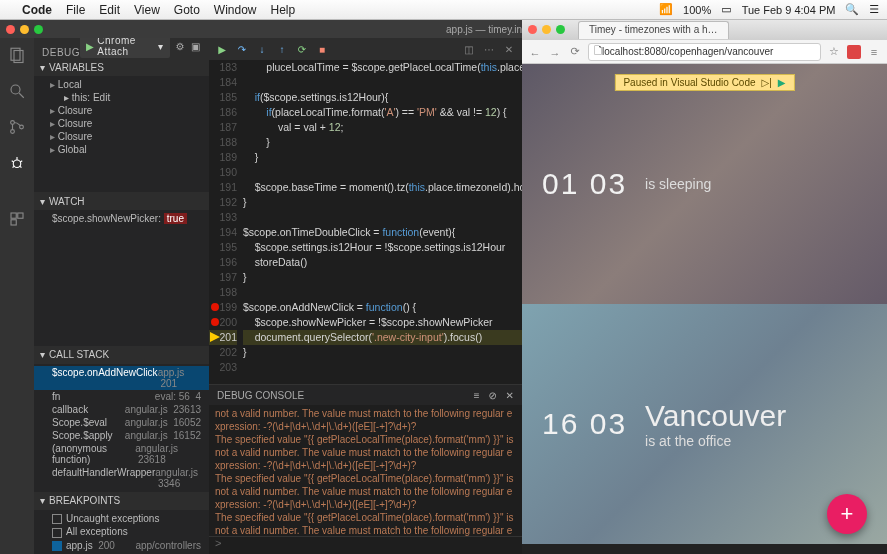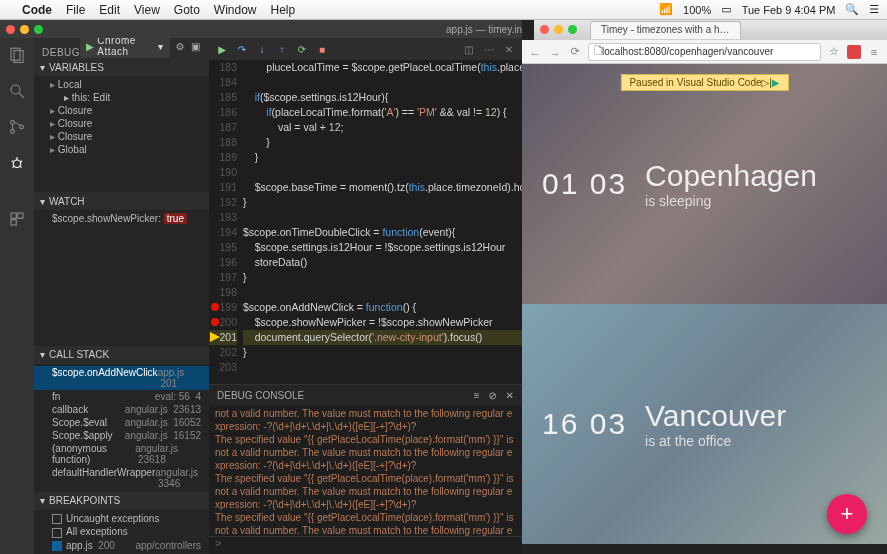--- a/index.html
+++ b/index.html
@@ -43,30 +43,30 @@
   .code .kw{color:#569cd6;} .code .str{color:#ce9178;} .code .num{color:#b5cea8;}
   .code .curline{background:#3a3a1f; display:inline-block; width:100%;}
   .console{height:170px; border-top:1px solid #333; display:flex; flex-direction:column;}
   .con-head{height:20px; background:#252526; font-size:10px; color:#aaa; display:flex; align-items:center; padding:0 8px; justify-content:space-between;}
   .con-body{flex:1; overflow:hidden; font-family:Menlo,monospace; font-size:10px; line-height:13px; color:#bb7a55; padding:2px 6px;}
   .con-input{height:18px; border-top:1px solid #333; padding:0 6px; color:#666;}
   .statusbar{height:18px; background:#cc6633; color:#fff; font-size:10px; display:flex; align-items:center; gap:10px; padding:0 8px;}
   .statusbar .sr{margin-left:auto; display:flex; gap:10px;}
   
   .browser{position:absolute; top:20px; left:522px; width:365px; height:534px; background:#222; display:flex; flex-direction:column;}
-  .br-title{height:20px; background:linear-gradient(#e7e7e7,#cfcfcf); display:flex; align-items:center; font-size:10px; color:#555; position:relative; padding-left:56px;margin-left:12px;}
+  .br-title{height:20px; background:linear-gradient(#e7e7e7,#cfcfcf); display:flex; align-items:center; font-size:10px; color:#555; position:relative; padding-left:56px;}
   .tab{background:#f6f6f6; height:18px; padding:2px 10px; border-radius:3px 3px 0 0; border:1px solid #bbb; border-bottom:none; font-size:10px; color:#444;}
   .br-tools{height:24px; background:#f4f4f4; border-bottom:1px solid #ccc; display:flex; align-items:center; gap:6px; padding:0 6px;}
   .addr{flex:1; height:18px; background:#fff; border:1px solid #ccc; border-radius:3px; font-size:10px; padding:0 5px; display:flex; align-items:center; color:#333;}
   .nav-ic{width:14px;height:14px; color:#777; display:flex;align-items:center;justify-content:center;}
   .page{flex:1; position:relative; overflow:hidden;}
   .city{position:absolute; left:0; right:0; height:240px; display:flex; align-items:center; color:#eee;}
   .city.top{top:0; background:linear-gradient(135deg,#5d5866,#8b7d7a,#645a68);}
   .city.bot{top:240px; background:linear-gradient(135deg,#7fa3b0,#6e8191,#9aa8a2);}
-  .pause-banner{position:absolute; top:10px; left:50%; transform:translateX(-50%); background:#ffe18b; color:#5c4a00; font-size:10px; padding:2px 8px; border:1px solid #d4b94e; display:flex; align-items:center; text-align:center;}
+  .pause-banner{position:absolute; top:10px; left:50%; transform:translateX(-50%); background:#ffe18b; color:#5c4a00; font-size:10px; padding:2px 8px; border:1px solid #d4b94e; display:flex; align-items:center; gap:6px;text-align:center;}
   .time-big{font-size:30px; font-weight:200; margin-left:20px; letter-spacing:2px; color:#f2f2f2;}
   .city-text{margin-left:18px;}
   .city-name{font-size:30px; font-weight:300;}
   .city-sub{font-size:14px; font-weight:300; color:#ddd;}
   .fab{position:absolute; right:20px; bottom:20px; width:40px;height:40px; border-radius:50%; background:#e91e63; color:#fff; font-size:22px; display:flex;align-items:center;justify-content:center; box-shadow:0 3px 8px rgba(0,0,0,0.4);}
   .chk{width:10px;height:10px;border:1px solid #888;display:inline-block;margin-right:4px;vertical-align:middle;}
   .chk.on{background:#0e639c;border-color:#0e639c;}
   svg{display:block;}
 </style>
 </head>
@@ -330,21 +330,20 @@
   </div>
   <div class="page">
     <div class="city top">
       <div class="pause-banner">
         <span>Paused in Visual Studio Code</span>
         <span>▷|</span>
         <span style="color:#2a7;">▶</span>
       </div>
       <div class="time-big">01 03</div>
       <div class="city-text">
-        <div class="city-name">Copenhagen</div>
         <div class="city-sub">is sleeping</div>
       </div>
     </div>
     <div class="city bot">
       <div class="time-big">16 03</div>
       <div class="city-text">
         <div class="city-name">Vancouver</div>
         <div class="city-sub">is at the office</div>
       </div>
     </div>

